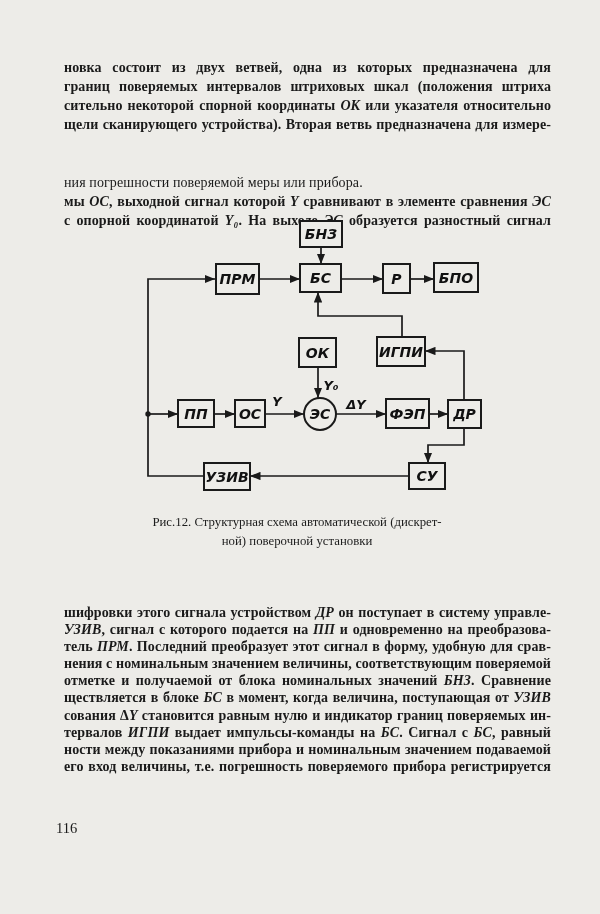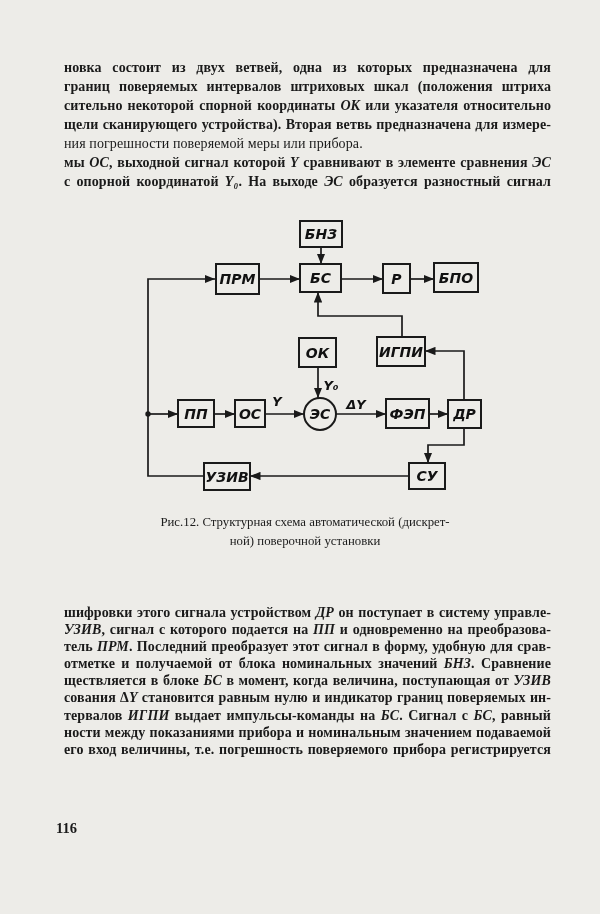--- a/index.html
+++ b/index.html
@@ -7,28 +7,28 @@
     width:600px;height:914px;position:relative;
     background:#edece8;
     font-family:"Liberation Serif", serif;
     color:#1a1a1a;
     overflow:hidden;
   }
   .page{position:absolute;inset:0;}
   .tb{position:absolute;font-size:14px;letter-spacing:.1px;}
   .tline{height:19px;line-height:19px;white-space:nowrap;}
   .jl{text-align:justify;text-align-last:justify;white-space:normal;overflow:hidden;font-weight:bold;}
-  .ll{text-align:left;white-space:normal;}
+  .ll{text-align:left;white-space:normal;margin-top:39px;}
   .ind{text-indent:28px;}
   #p3 .tline{height:17.1px;line-height:17.1px;}
   .caption{
-    position:absolute;left:60px;top:513px;width:490px;
+    position:absolute;left:52px;top:513px;width:490px;
     text-align:center;font-size:12.8px;line-height:19px;color:#1c1c1c;
   }
-  .pagenum{position:absolute;left:56px;top:820px;font-size:14.5px;font-weight:bold;}
+  .pagenum{position:absolute;left:56px;top:820px;font-size:14.5px;}
   svg{position:absolute;left:0;top:0;}
   .box{fill:#edece8;stroke:#1a1a1a;stroke-width:2;}
   .wire{fill:none;stroke:#1a1a1a;stroke-width:1.7;}
   .blabel,.slabel{
     font-family:"DejaVu Sans", sans-serif;
     font-style:italic;font-weight:bold;
     fill:#111;font-size:14px;
     text-anchor:middle;
   }
   .slabel{font-size:13px;}
@@ -137,20 +137,21 @@
 
   <div class="caption">
     <div>Рис.12. Структурная схема автоматической (дискрет-</div>
     <div>ной) поверочной установки</div>
   </div>
 
   <div class="tb" id="p3" style="left:64px;top:604px;width:487px;">
     <div class="tline jl">шифровки этого сигнала устройством <i>ДР</i> он поступает в систему управле-</div>
     <div class="tline jl"><i>УЗИВ</i>, сигнал с которого подается на <i>ПП</i> и одновременно на преобразова-</div>
     <div class="tline jl">тель <i>ПРМ</i>. Последний преобразует этот сигнал в форму, удобную для срав-</div>
+    <div class="tline jl">нения с номинальным значением величины, соответствующим поверяемой</div>
     <div class="tline jl">отметке и получаемой от блока номинальных значений <i>БНЗ</i>. Сравнение осу-</div>
     <div class="tline jl">ществляется в блоке <i>БС</i> в момент, когда величина, поступающая от <i>УЗИВ</i></div>
     <div class="tline jl">сования Δ<i>Y</i> становится равным нулю и индикатор границ поверяемых ин-</div>
     <div class="tline jl">тервалов <i>ИГПИ</i> выдает импульсы-команды на <i>БС</i>. Сигнал с <i>БС</i>, равный раз-</div>
     <div class="tline jl">ности между показаниями прибора и номинальным значением подаваемой на</div>
     <div class="tline jl">его вход величины, т.е. погрешность поверяемого прибора регистрируется в</div>
   </div>
 
   <div class="pagenum">116</div>
 

